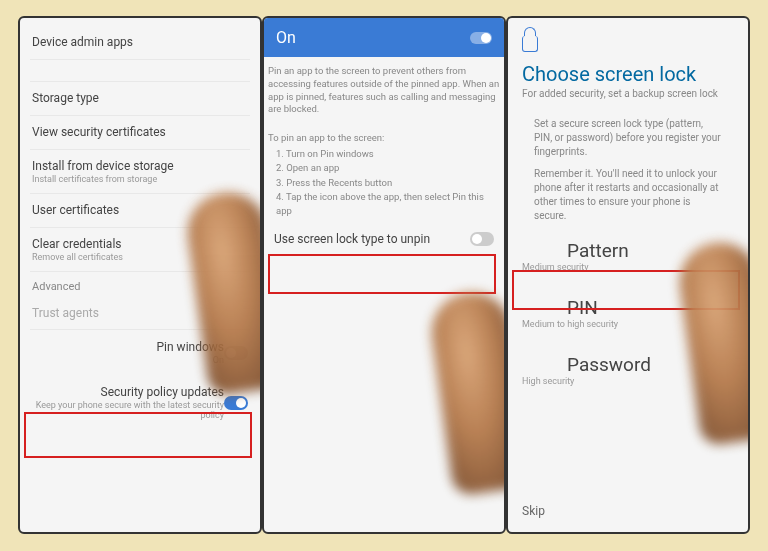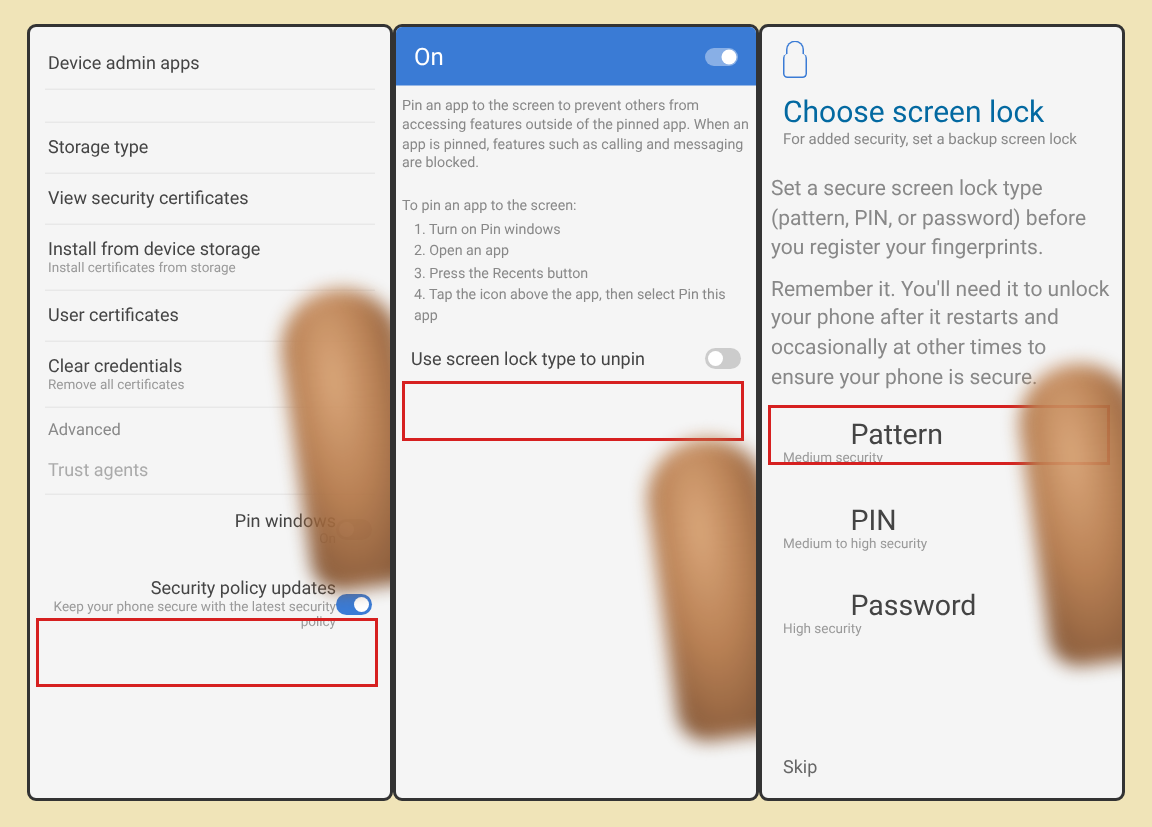--- a/index.html
+++ b/index.html
@@ -132,24 +132,24 @@
     font-size: 20px;
     color: #0369a1;
     padding: 10px 14px 2px;
   }
   .sub-title {
     font-size: 10px;
     color: #888;
     padding: 0 14px 14px;
   }
   .info-text {
-    font-size: 14px;
+    font-size: 10px;
     color: #888;
     line-height: 1.4;
-    padding: 4px 6px;
+    padding: 4px 26px;
   }
   .opt {
     padding: 12px 14px;
   }
   .opt-title {
     font-size: 19px;
     color: #444;
     margin-left: 45px;
   }
   .opt-sub {

